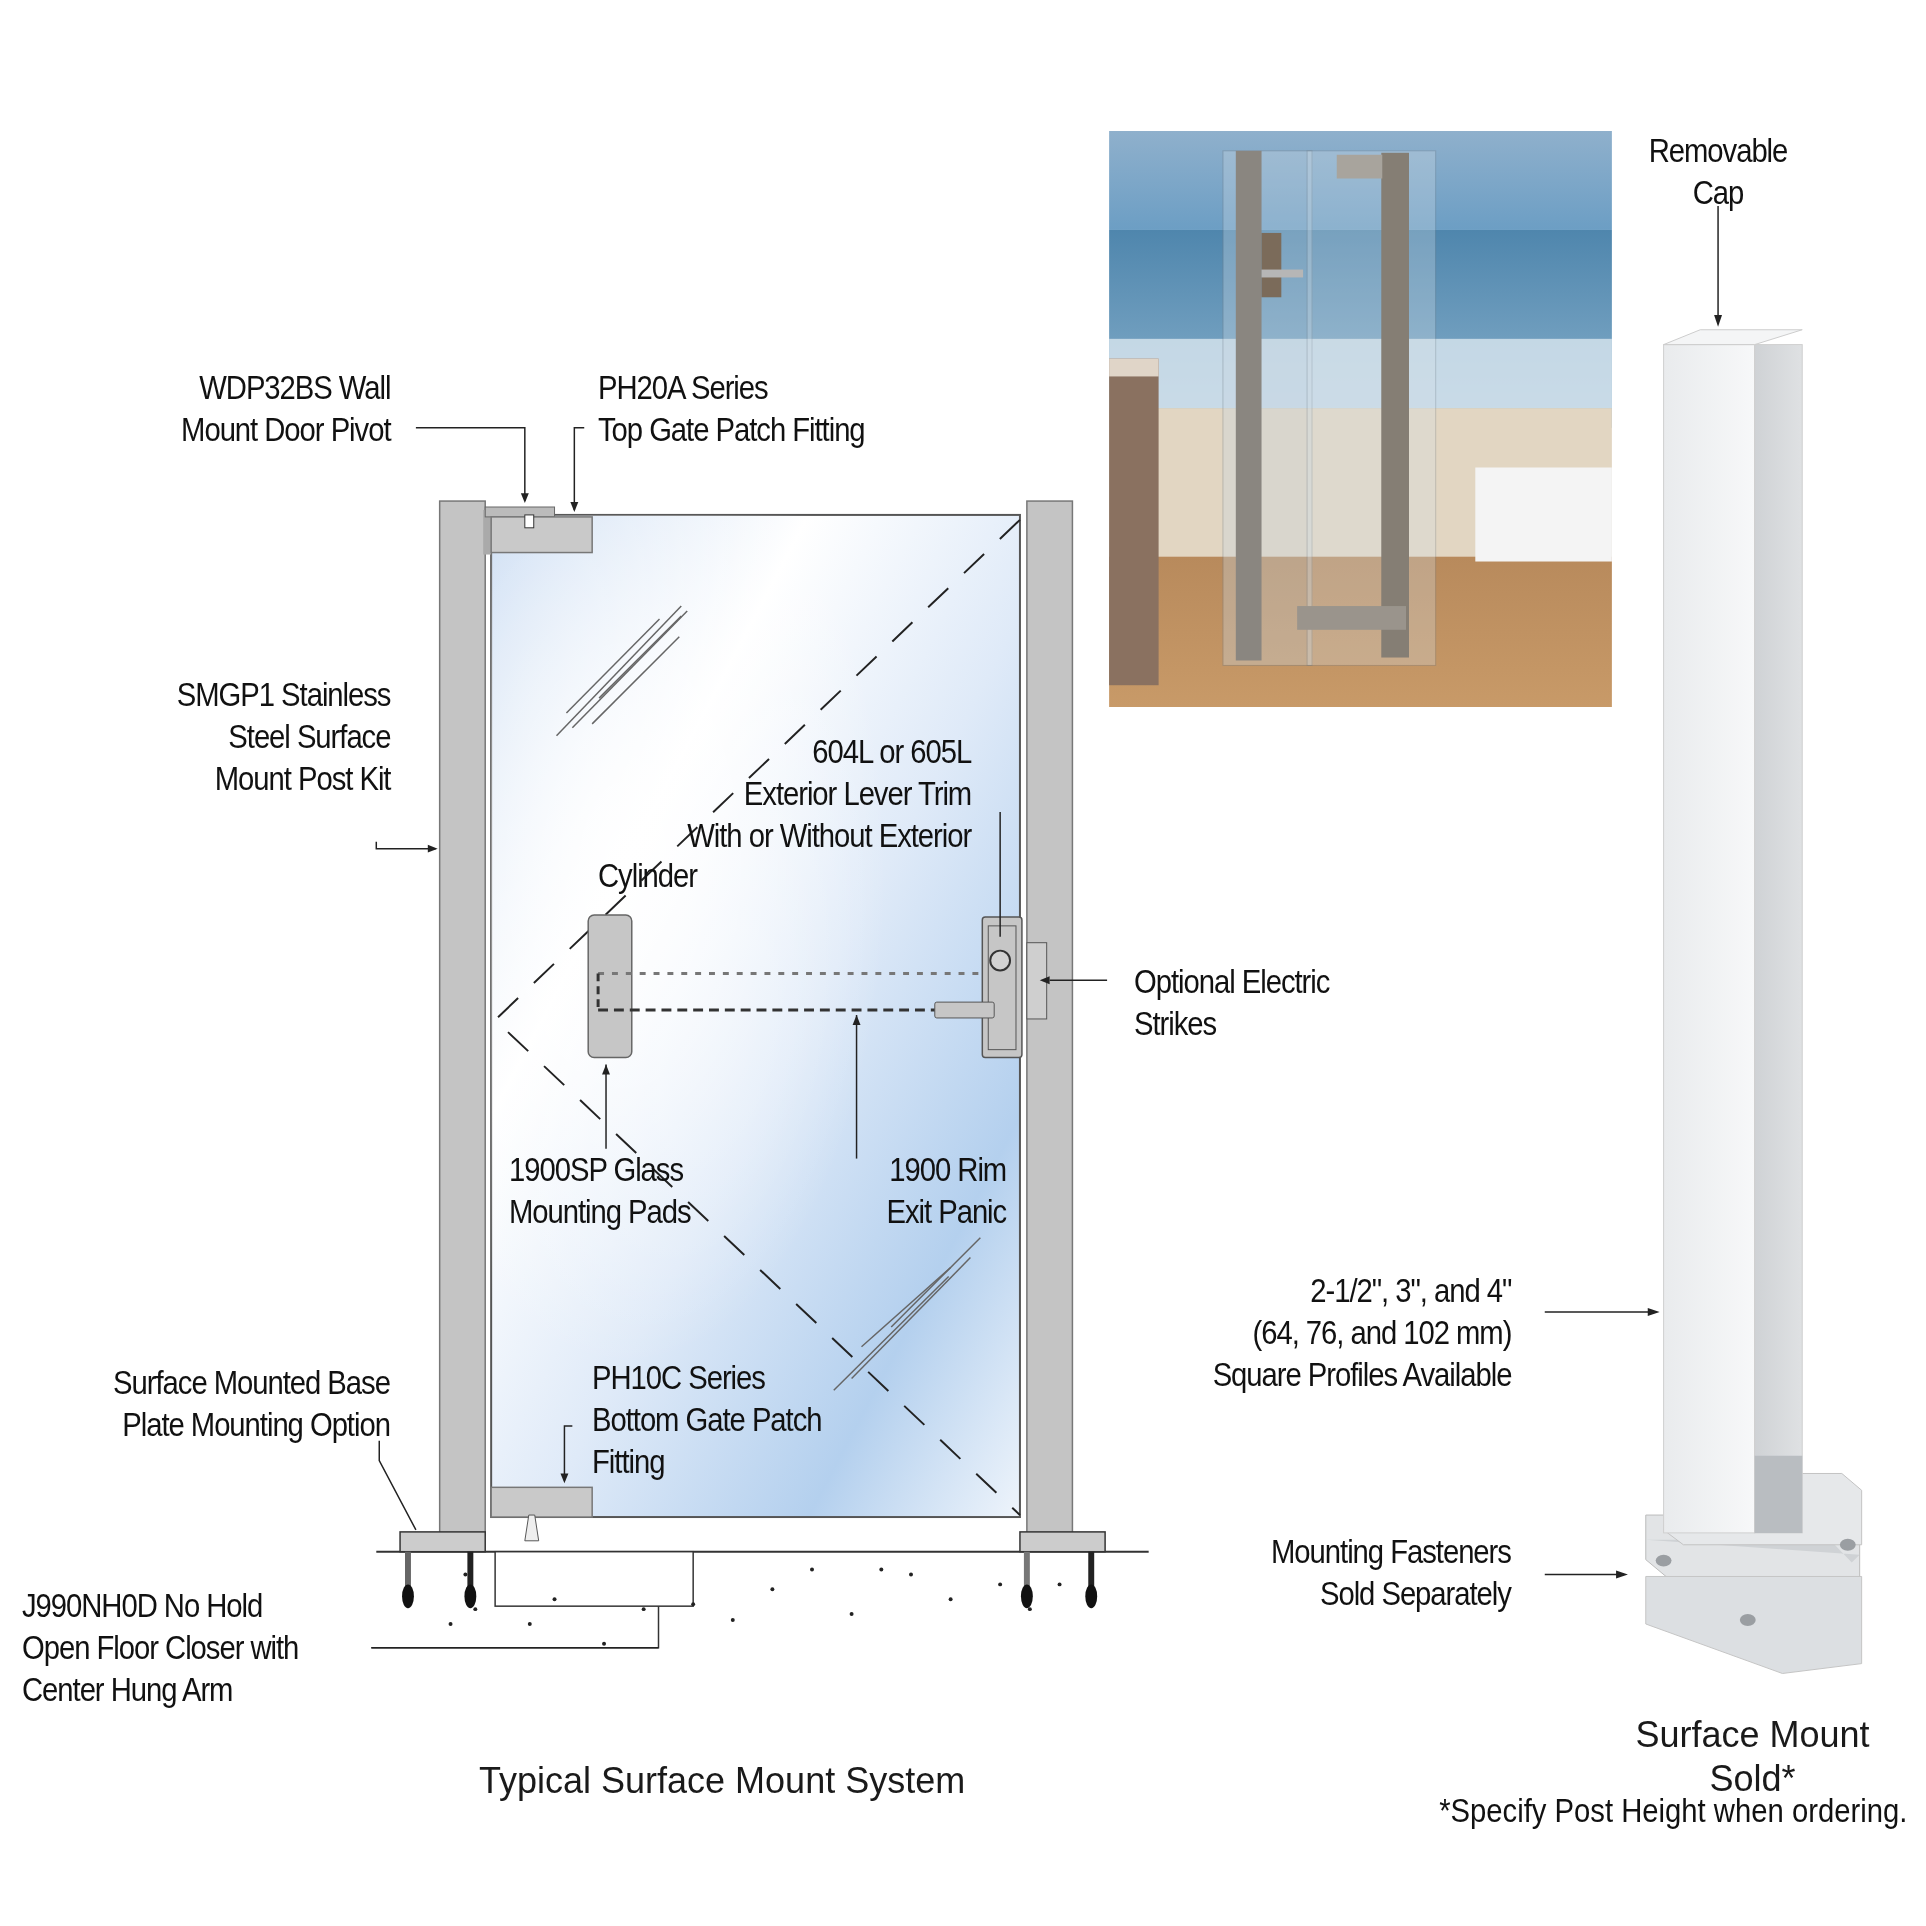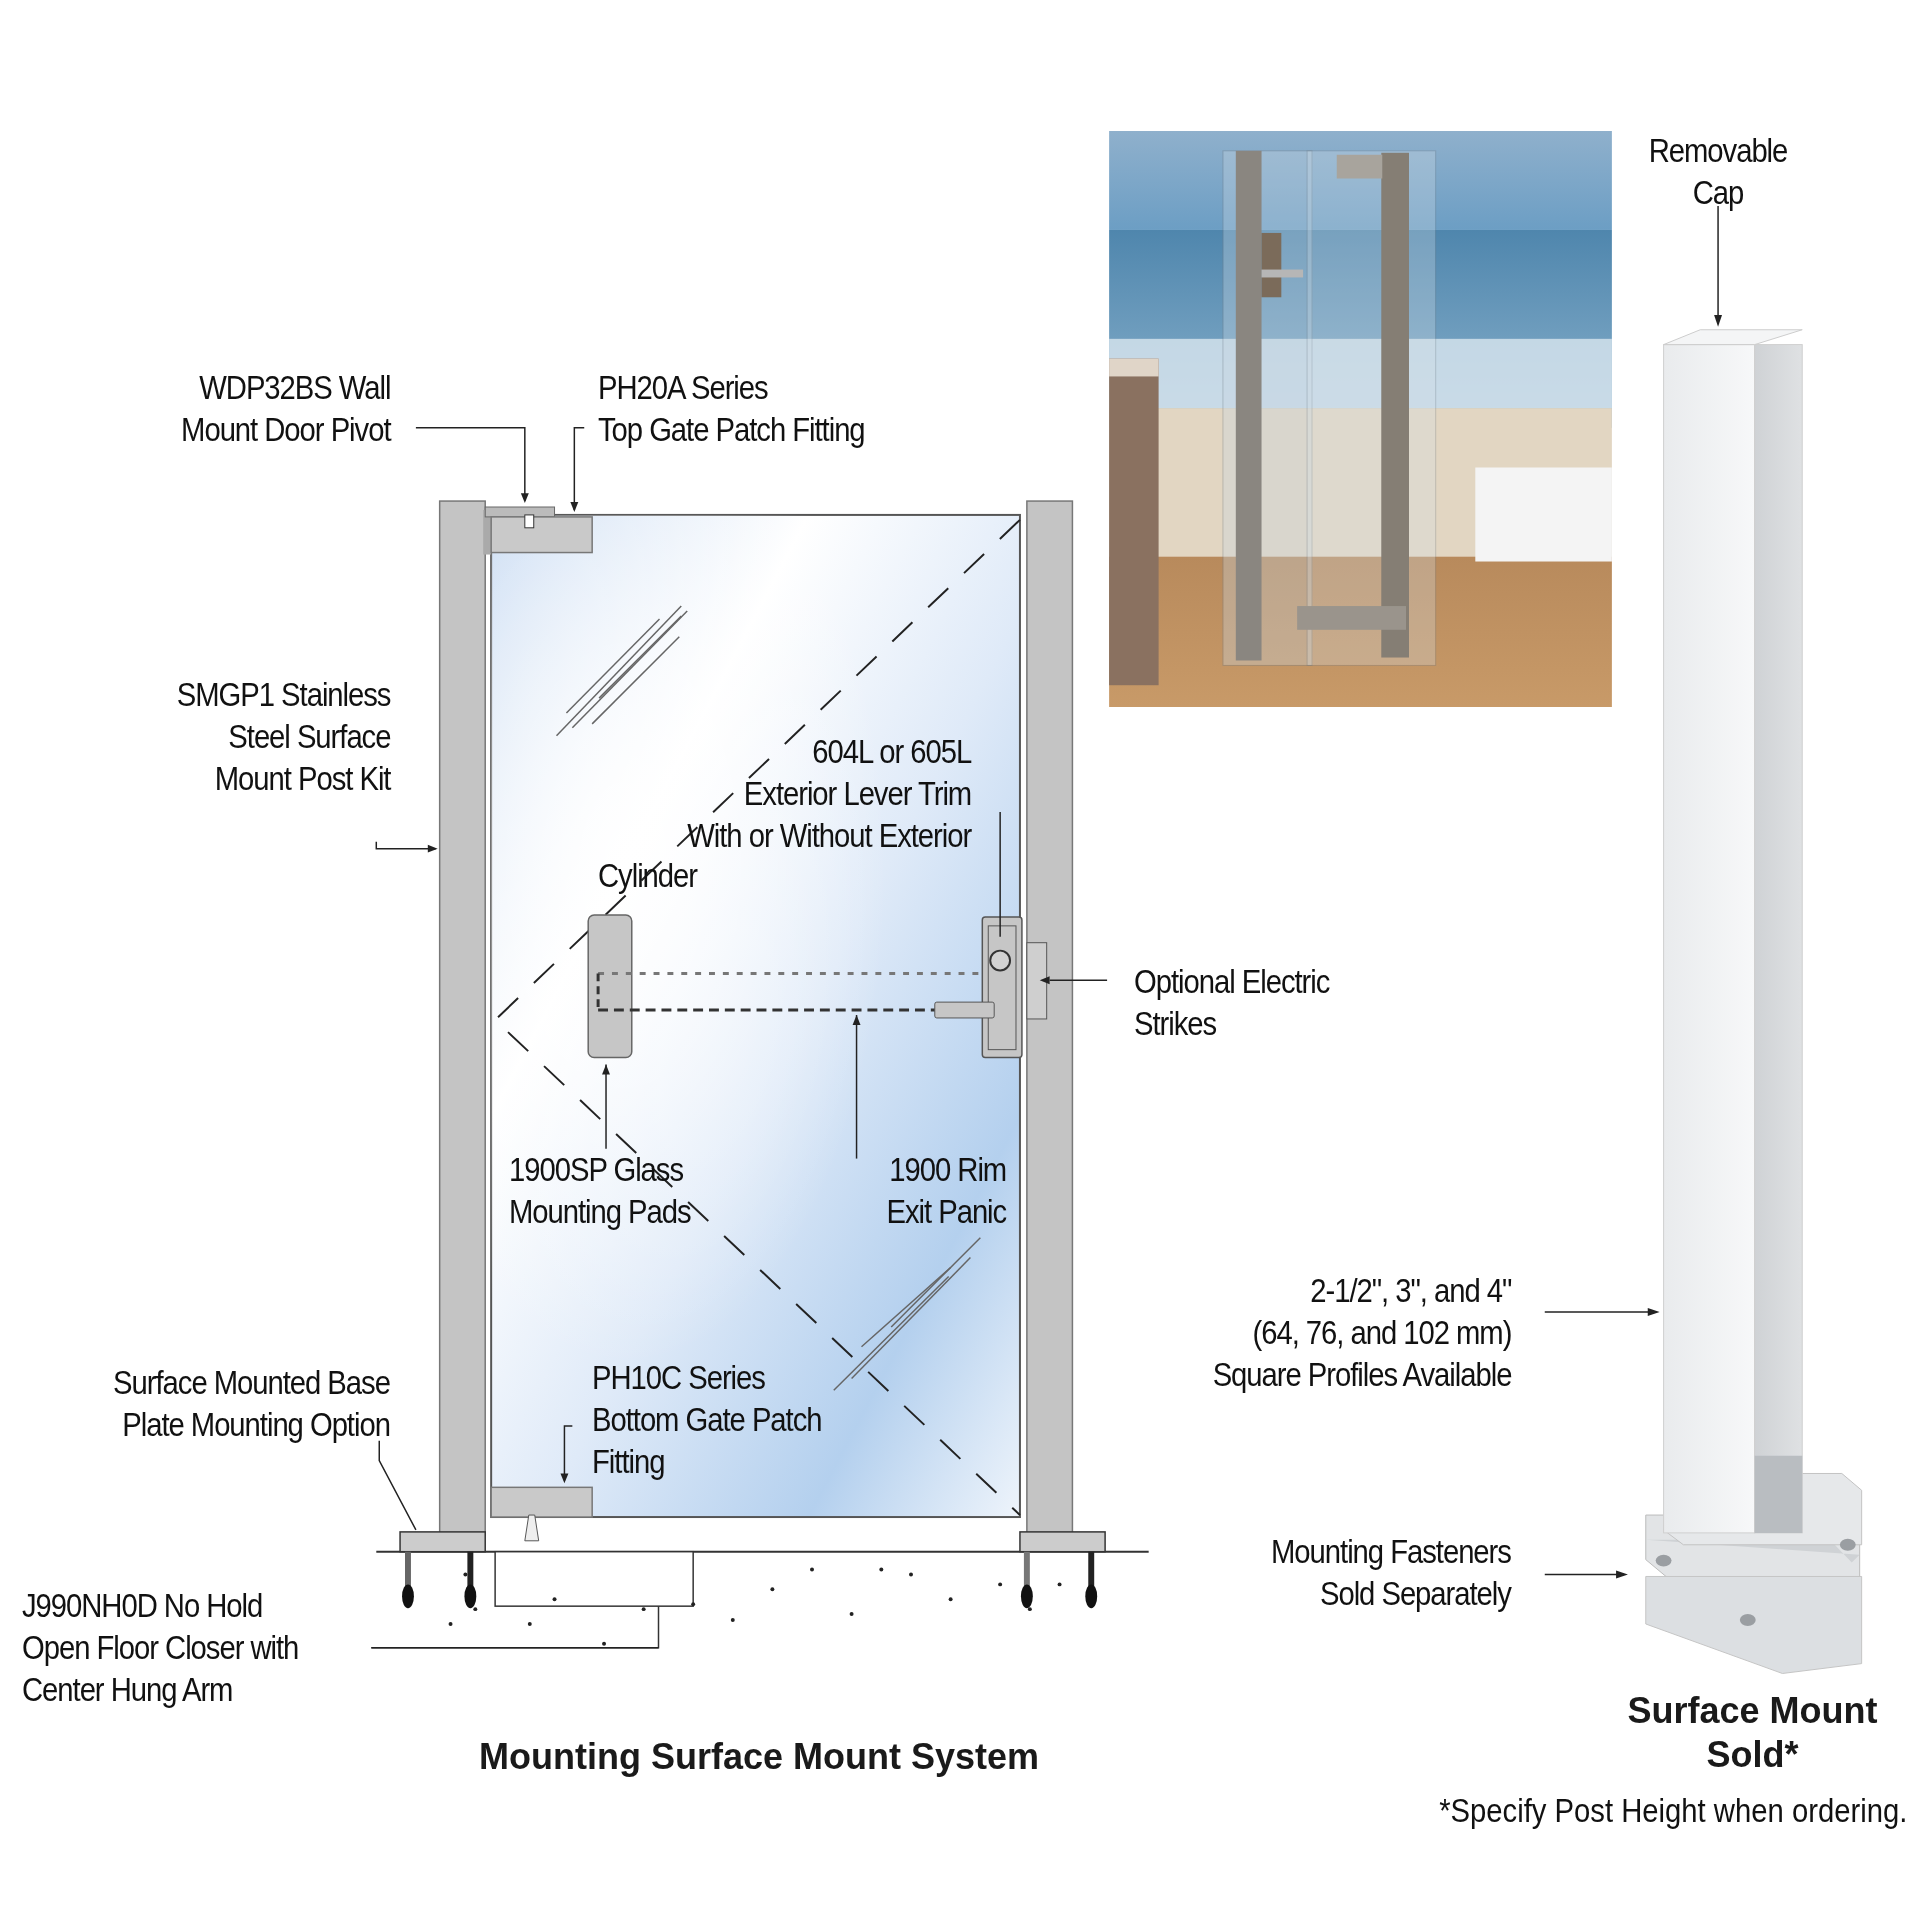--- a/index.html
+++ b/index.html
@@ -3,21 +3,21 @@
 <meta charset="utf-8">
 <style>
   html, body { margin:0; padding:0; background:#ffffff; }
   body { width:1927px; height:1927px; position:relative; overflow:hidden;
          font-family:"Liberation Sans", "DejaVu Sans", sans-serif; color:#111; }
   .lbl { position:absolute; font-size:34px; line-height:42px; letter-spacing:-1.2px;
          transform:scaleX(0.86); white-space:nowrap; color:#111; }
   .r { text-align:right; transform-origin:right top; }
   .l { text-align:left; transform-origin:left top; }
   .c { text-align:center; transform-origin:center top; }
-  .cap { position:absolute; font-weight:bold; font-size:36px; line-height:44px; white-space:nowrap; color:#1a1a1a; }
+  .cap { position:absolute; font-weight:normal; font-size:36px; line-height:44px; white-space:nowrap; color:#1a1a1a;margin-top:24px; }
   .note { position:absolute; font-size:34px; line-height:40px; white-space:nowrap; transform:scaleX(0.86); transform-origin:right top; }
   svg.diagram { position:absolute; left:0; top:0; }
   .photo { position:absolute; left:1109px; top:131px; width:503px; height:576px; overflow:hidden; }
 </style>
 </head>
 <body>
 
 <svg class="diagram" width="1927" height="1927" viewBox="0 0 1946 1946">
   <defs>
     <linearGradient id="glassGrad" x1="0" y1="0" x2="1" y2="1">
@@ -263,21 +263,21 @@
 <div class="lbl r" style="right:1537px; top:1361px;">
   <div>Surface Mounted Base</div>
   <div>Plate Mounting Option</div>
 </div>
 <div class="lbl l" style="left:22px; top:1584px;">
   <div>J990NH0D No Hold</div>
   <div>Open Floor Closer with</div>
   <div>Center Hung Arm</div>
 </div>
 
-<div class="cap" style="left:479px; top:1735px;">Mounting Surface Mount System</div>
+<div class="cap" style="left:479px; top:1735px;">Typical Surface Mount System</div>
 
 <div class="lbl c" style="left:1634px; top:129px; width:168px;">
   <div>Removable</div>
   <div>Cap</div>
 </div>
 <div class="lbl r" style="right:416px; top:1269px;">
   <div>2-1/2", 3", and 4"</div>
   <div>(64, 76, and 102 mm)</div>
   <div>Square Profiles Available</div>
 </div>

